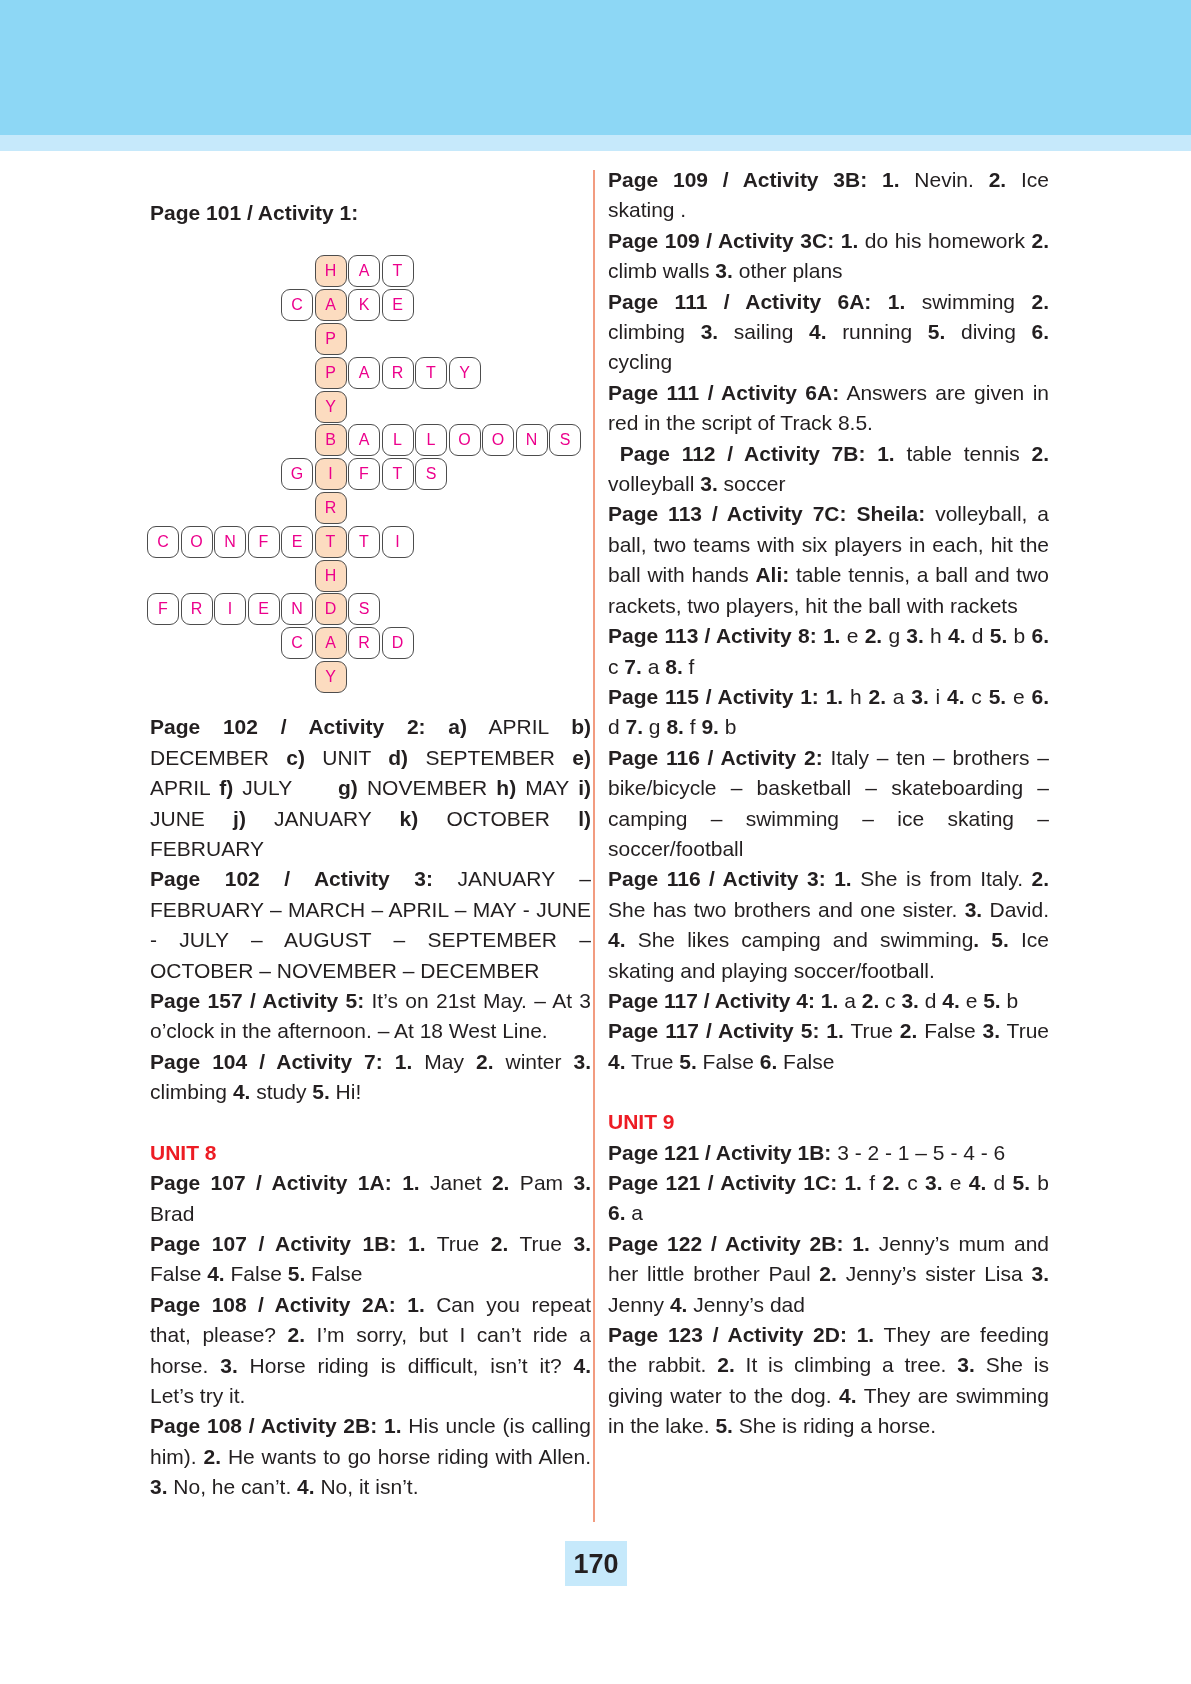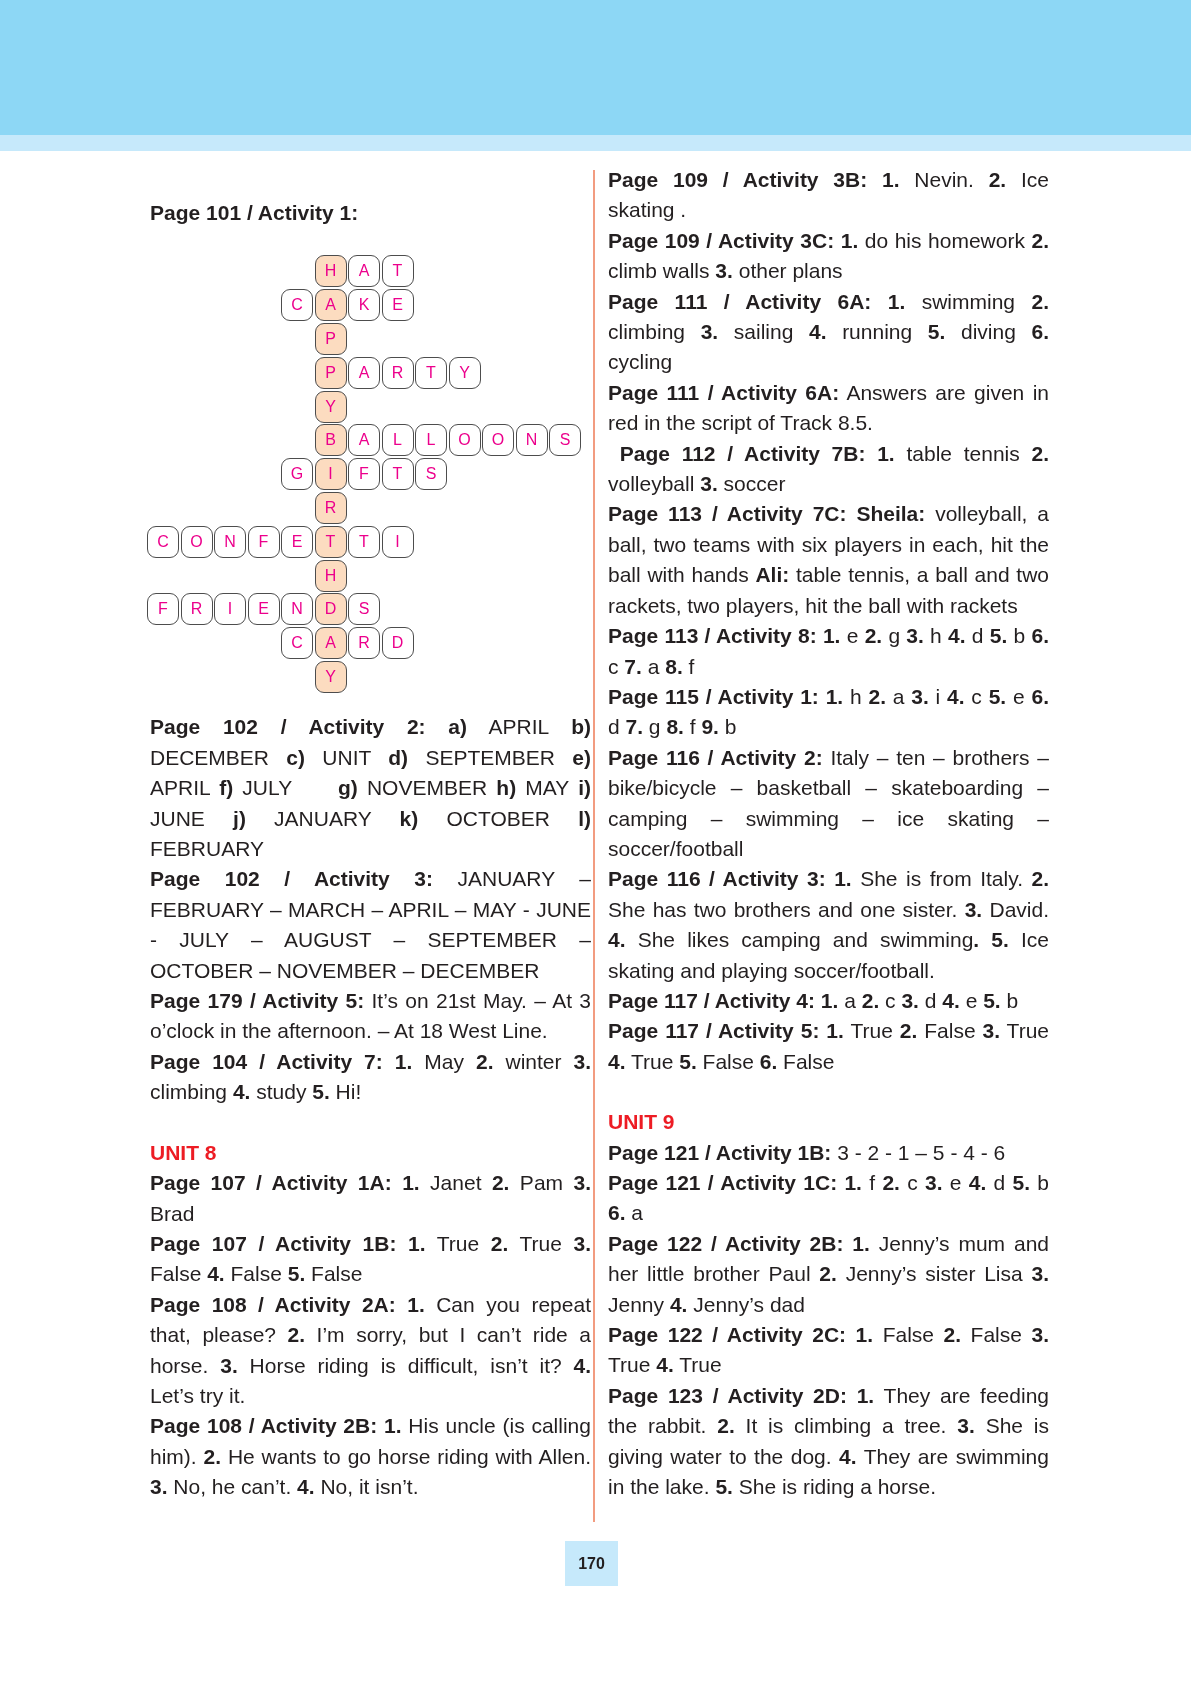--- a/index.html
+++ b/index.html
@@ -12,22 +12,22 @@
   .col-left { left:150px; top:165px; width:441px;margin-top:33px; }
   .col-right { left:608px; top:165px; width:441px; }
   .para { margin:0; text-align:justify; }
   .para b { font-weight:bold; }
   .unit { color:#ed1c24; font-weight:bold; margin:0; }
   .gap { height:30px; }
   .xw { position:relative; width:441px; height:480px; margin:0 0 4px 0; }
   .cell { position:absolute; width:32px; height:32px; box-sizing:border-box; border:1.6px solid #4d4d4d;
           border-radius:9px; background:#fff; color:#ec008c; font-size:16px; line-height:29px; text-align:center; }
   .cell.hi { background:#fcdcc0; }
-  .pagenum { position:absolute; left:565px; top:1541px; width:53px; height:45px; background:#c6e9fb;
-             font-weight:bold; font-size:16px; line-height:46px; text-align:center; color:#231f20; }
+  .pagenum { position:absolute; left:565px; top:1541px; width:62px; height:45px; background:#c6e9fb;
+             font-weight:bold; font-size:27px; line-height:46px; text-align:center; color:#231f20; }
 </style>
 </head>
 <body>
 
 <div class="band-top"></div>
 <div class="band-sub"></div>
 <div class="divider"></div>
 
 <div class="col col-left">
   <p class="para"><b>Page 101 / Activity 1:</b></p>
@@ -84,21 +84,21 @@
       <div class="cell hi" style="left: 164.5px; top: 432.6px;">Y</div>
     </div>
 
   <p class="para">
     <b>Page 102 / Activity 2:</b>
     <b>a)</b><span> APRIL </span><b>b)</b><span> DECEMBER </span><b>c)</b><span> UNIT </span><b>d)</b><span> SEPTEMBER </span><b>e)</b><span> APRIL </span><b>f)</b><span> JULY </span>&nbsp;&nbsp;&nbsp;&nbsp;<b>g)</b><span> NOVEMBER </span><b>h)</b><span> MAY </span><b>i)</b><span> JUNE </span><b>j)</b><span> JANUARY </span><b>k)</b><span> OCTOBER </span><b>l)</b><span> FEBRUARY</span>
   </p>
 
   <p class="para"><b>Page 102 / Activity 3:</b><span> JANUARY – FEBRUARY – MARCH – APRIL – MAY - JUNE - JULY – AUGUST – SEPTEMBER – OCTOBER – NOVEMBER – DECEMBER</span></p>
 
-  <p class="para"><b>Page 179 / Activity 5:</b><span> It’s on 21st May. – At 3 o’clock in the afternoon. – At 18 West Line.</span></p>
+  <p class="para"><b>Page 157 / Activity 5:</b><span> It’s on 21st May. – At 3 o’clock in the afternoon. – At 18 West Line.</span></p>
 
   <p class="para"><b>Page 104 / Activity 7:</b><b> 1.</b><span> May </span><b>2.</b><span> winter </span><b>3.</b><span> climbing </span><b>4.</b><span> study </span><b>5.</b><span> Hi!</span></p>
 
   <div class="gap"></div>
   <p class="unit">UNIT 8</p>
 
   <p class="para"><b>Page 107 / Activity 1A:</b><b> 1.</b><span> Janet </span><b>2.</b><span> Pam </span><b>3.</b><span> Brad</span></p>
 
   <p class="para"><b>Page 107 / Activity 1B:</b><b> 1.</b><span> True </span><b>2.</b><span> True </span><b>3.</b><span> False </span><b>4.</b><span> False </span><b>5.</b><span> False</span></p>
 
@@ -134,19 +134,18 @@
 
   <div class="gap"></div>
   <p class="unit">UNIT 9</p>
 
   <p class="para"><b>Page 121 / Activity 1B:</b><span> 3 - 2 - 1 – 5 - 4 - 6</span></p>
 
   <p class="para"><b>Page 121 / Activity 1C:</b><b> 1.</b><span> f </span><b>2.</b><span> c </span><b>3.</b><span> e </span><b>4.</b><span> d </span><b>5.</b><span> b </span><b>6.</b><span> a</span></p>
 
   <p class="para"><b>Page 122 / Activity 2B:</b><b> 1.</b><span> Jenny’s mum and her little brother Paul </span><b>2.</b><span> Jenny’s sister Lisa </span><b>3.</b><span> Jenny </span><b>4.</b><span> Jenny’s dad</span></p>
 
-  <p class="para"><b>Page 122 / Activity 2C:</b><b> 1.</b><span> False </span><b>2.</b><span> False </span><b>3.</b><span> True </span><b>4.</b><span> True</span></p>
 
   <p class="para"><b>Page 123 / Activity 2D:</b><b> 1.</b><span> They are feeding the rabbit. </span><b>2.</b><span> It is climbing a tree. </span><b>3.</b><span> She is giving water to the dog. </span><b>4.</b><span> They are swimming in the lake. </span><b>5.</b><span> She is riding a horse.</span></p>
 
 </div>
 
 <div class="pagenum">170</div>
 
 </body></html>

